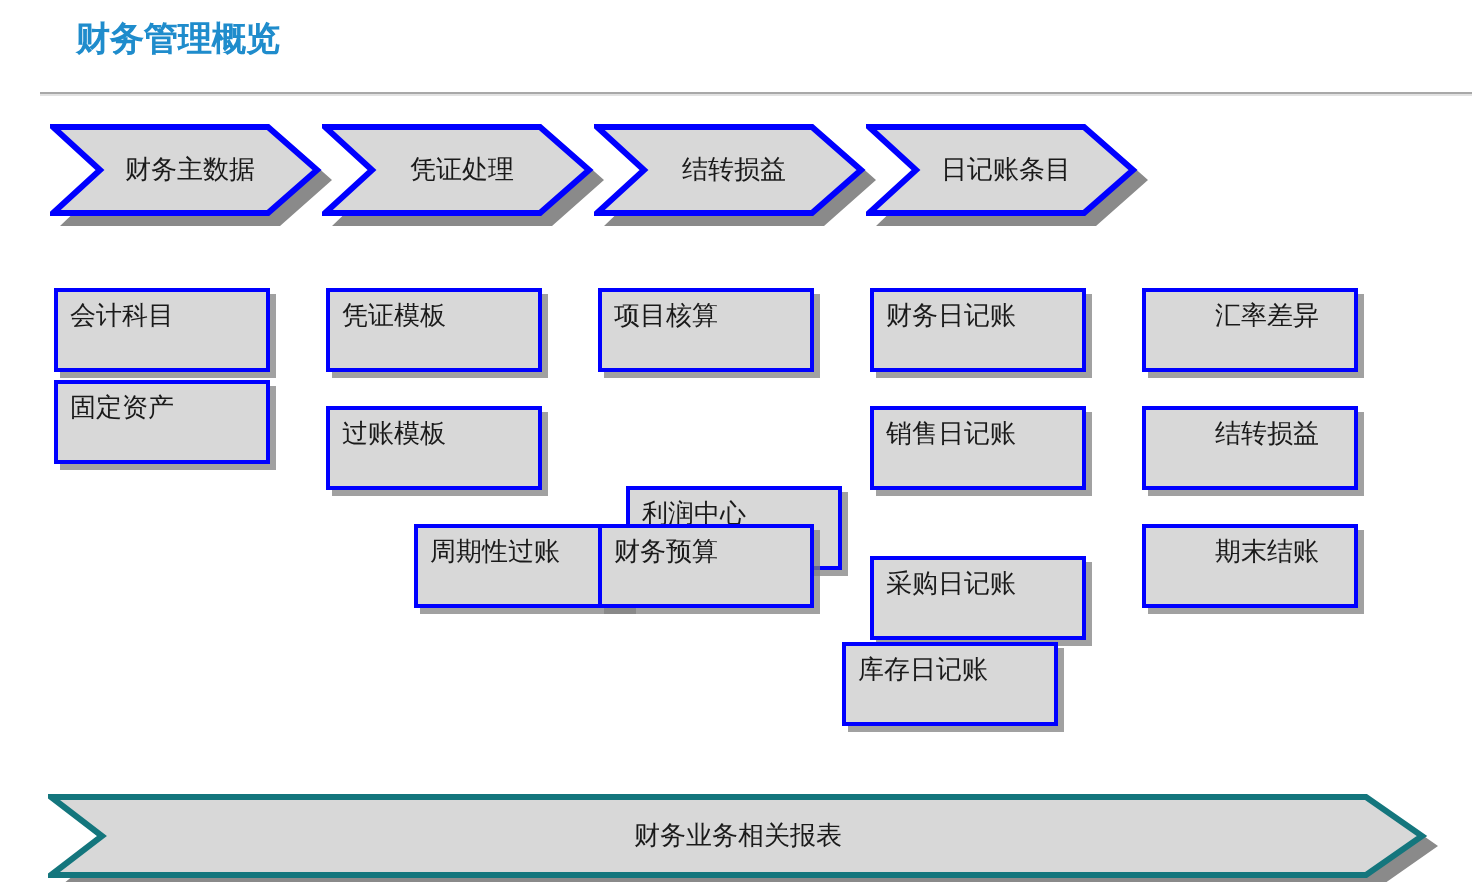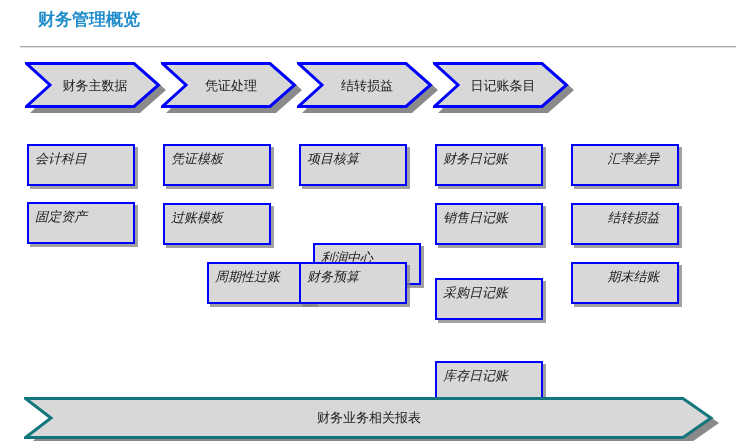--- a/index.html
+++ b/index.html
@@ -77,21 +77,20 @@
     line-height: 17px;
   }
 
   
   #box-grid {
     position: absolute;
     left: 0;
     top: 0;
     width: 736px;
     height: 343px;
-    font-style: italic;
   }
   .node-box {
     position: absolute;
     width: 108px;
     height: 42px;
     box-sizing: border-box;
     background: #d8d8d8;
     border: 2px solid #0000ff;
     box-shadow: 3px 3px 0 0 rgba(130,130,130,0.75);
     display: flex;
@@ -181,31 +180,31 @@
       </svg>
       <svg class="chev-shape" viewBox="0 0 136 46" preserveAspectRatio="none">
         <polygon points="1.5,1.5 109,1.5 133.5,23 109,44.5 1.5,44.5 25,23" fill="#d8d8d8" stroke="#0000ff" stroke-width="3" stroke-linejoin="miter"></polygon>
       </svg>
       <div class="chev-label">日记账条目</div>
     </div>
   </div>
 
 <div id="box-grid">
     <div class="node-box" style="left: 27px; top: 144px;">会计科目</div>
-    <div class="node-box" style="left: 27px; top: 202px;">固定资产</div>
+    <div class="node-box" style="left: 27px; top: 190px;">固定资产</div>
     <div class="node-box" style="left: 163px; top: 144px;">凭证模板</div>
     <div class="node-box" style="left: 163px; top: 203px;">过账模板</div>
     <div class="node-box" style="left: 179px; top: 262px; margin-left: 28px;">周期性过账</div>
     <div class="node-box" style="left: 299px; top: 144px;">项目核算</div>
     <div class="node-box" style="left: 313px; top: 203px; margin-top: 40px;">利润中心</div>
     <div class="node-box" style="left: 299px; top: 262px;">财务预算</div>
     <div class="node-box" style="left: 435px; top: 144px;">财务日记账</div>
     <div class="node-box" style="left: 435px; top: 203px;">销售日记账</div>
     <div class="node-box" style="left: 435px; top: 262px; margin-top: 16px;">采购日记账</div>
-    <div class="node-box" style="left: 435px; top: 321px; margin-top: 40px;">库存日记账</div>
+    <div class="node-box" style="left: 421px; top: 321px;">库存日记账</div>
     <div class="node-box centered" style="left: 571px; top: 144px;">汇率差异</div>
     <div class="node-box centered" style="left: 571px; top: 203px;">结转损益</div>
     <div class="node-box centered" style="left: 571px; top: 262px;">期末结账</div>
   </div>
 
 <div id="bottom-banner">
   <svg class="banner-shadow" viewBox="0 0 690 42" preserveAspectRatio="none">
     <polygon points="0,0 660,0 690,21 660,42 0,42 26,21" fill="#8a8a8a"></polygon>
   </svg>
   <svg class="banner-shape" viewBox="0 0 690 42" preserveAspectRatio="none">

